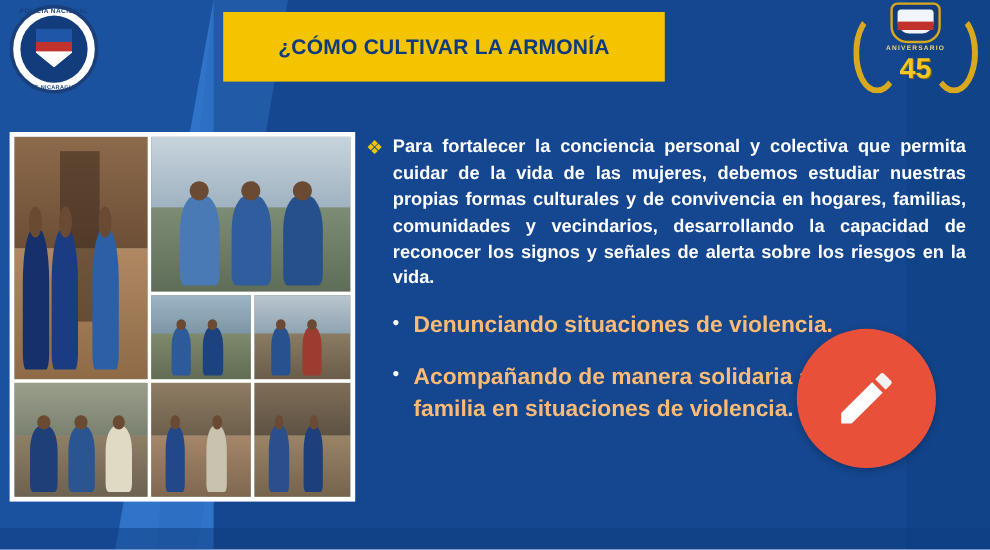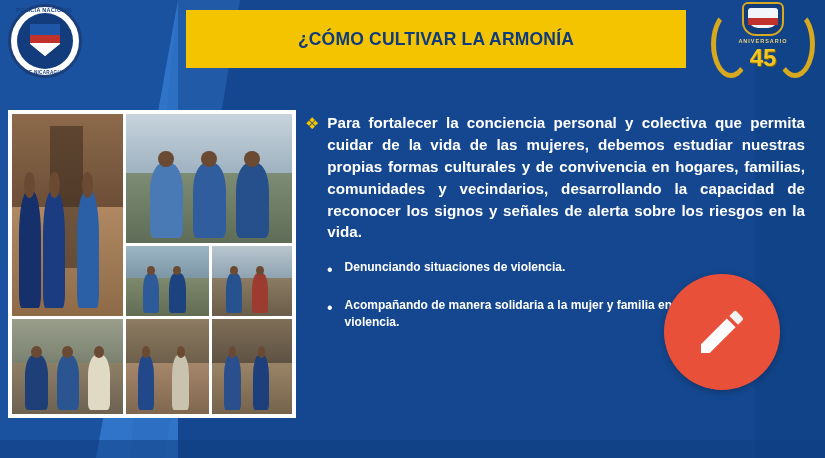--- a/index.html
+++ b/index.html
@@ -169,21 +169,21 @@
     color: #f4c623;
     font-size: 24px;
     font-weight: bold;
     text-shadow: 1px 1px 0 #8a6a05;
   }
 
   
   .title-banner {
     position: absolute;
     left: 186px; top: 10px;
-    width: 500px; height: 58px;
+    width: 368px; height: 58px;
     background: #f5c400;
     display: flex;
     align-items: center;
     justify-content: center;
   }
   .title-banner .title-text {
     color: #0d3b7d;
     font-size: 17.5px;
     font-weight: bold;
     line-height: 1.28;
@@ -318,22 +318,22 @@
     gap: 12px;
     margin-bottom: 16px;
   }
   .sub-item .dot {
     color: #ffffff;
     font-size: 16px;
     line-height: 1.35;
     flex: 0 0 auto;
   }
   .sub-item .sub-text {
-    color: #ffffff;
-    font-size: 12px;
+    color: #fdba74;
+    font-size: 19px;
     font-weight: bold;
     line-height: 1.4;
     flex: 1 1 auto;
   }
 
   
   .fab-edit {
     position: absolute;
     right: 45px;
     bottom: 68px;

